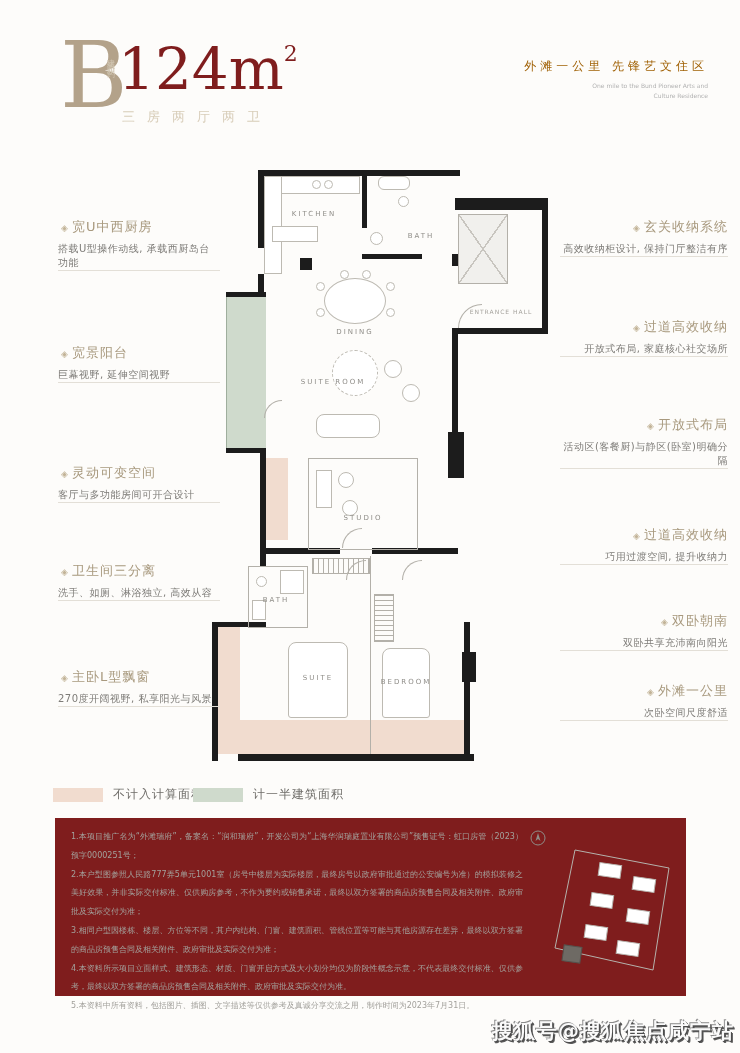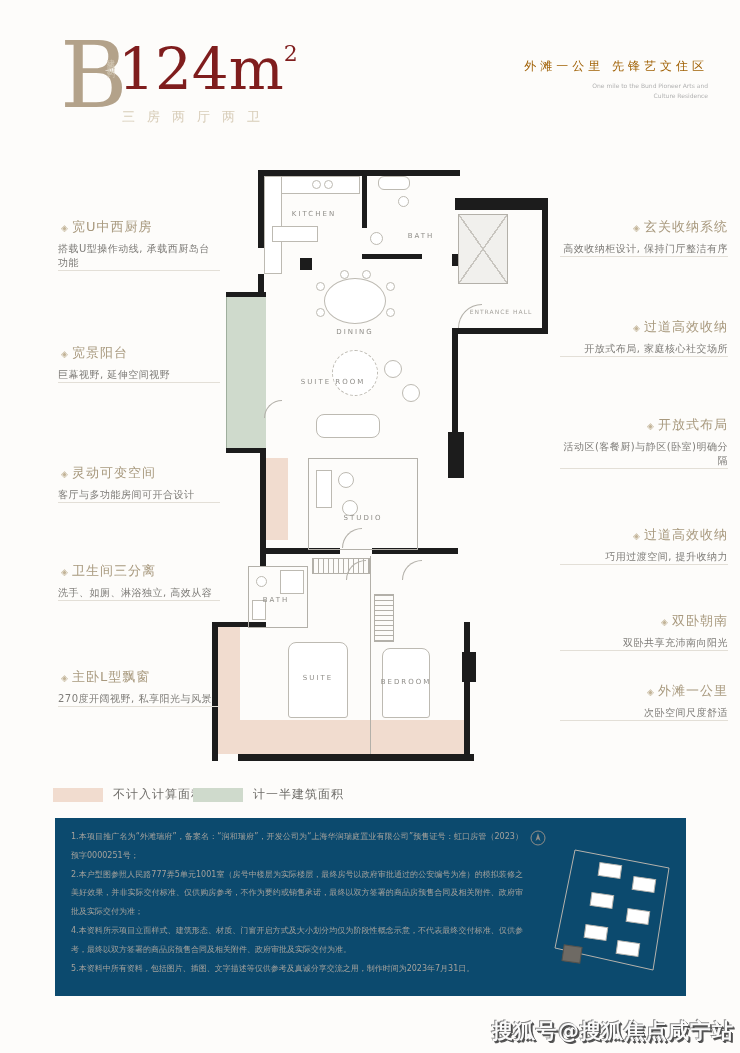--- a/index.html
+++ b/index.html
@@ -49,21 +49,21 @@
   .co.left { left:58px; }
   .co.right { left:560px; width:168px; text-align:right; }
 
   
   .legend-item { position:absolute; top:786px; display:flex; align-items:center; }
   .sw { width:50px; height:14px; display:inline-block; margin-right:10px; }
   .sw-pink { background:#f1dccf; } .sw-green { background:#cfdacc; }
   .legend-item span.lab { font-size:12px; color:#6f6d69; letter-spacing:1px; }
 
   
-  .disc { position:absolute; left:55px; top:818px; width:631px; height:178px; background:#0c4a6e; }
+  .disc { position:absolute; left:55px; top:818px; width:631px; height:178px; background:#7f1d1d; }
   .disc-text { position:absolute; left:16px; top:10px; width:452px; font-size:8px;
     color:#a3a19c; line-height:2.35; text-align:justify; }
   .compass { position:absolute; left:475px; top:12px; width:16px; height:16px; }
   .sitemap { position:absolute; left:492px; top:24px; }
 
   
   .wm { position:absolute; right:6px; bottom:8px; font-size:21px; font-weight:bold;
     letter-spacing:1px; color:#fafafa;
     text-shadow:1px 1px 0 #4a4a4a,2px 2px 0 #5a5a5a,-1px -1px 0 #8a8a8a; }
 </style>
@@ -215,20 +215,21 @@
 </div>
 <div class="legend-item" style="left:193px">
   <span class="sw sw-green"></span>
   <span class="lab">计一半建筑面积</span>
 </div>
 
 <div class="disc">
   <div class="disc-text">
     <div>1.本项目推广名为“外滩瑞府”，备案名：“润和瑞府”，开发公司为“上海华润瑞庭置业有限公司”预售证号：虹口房管（2023）预字0000251号；</div>
     <div>2.本户型图参照人民路777弄5单元1001室（房号中楼层为实际楼层，最终房号以政府审批通过的公安编号为准）的模拟装修之美好效果，并非实际交付标准、仅供购房参考，不作为要约或销售承诺，最终以双方签署的商品房预售合同及相关附件、政府审批及实际交付为准；</div>
+    <div>3.相同户型因楼栋、楼层、方位等不同，其户内结构、门窗、建筑面积、管线位置等可能与其他房源存在差异，最终以双方签署的商品房预售合同及相关附件、政府审批及实际交付为准；</div>
     <div>4.本资料所示项目立面样式、建筑形态、材质、门窗开启方式及大小划分均仅为阶段性概念示意，不代表最终交付标准、仅供参考，最终以双方签署的商品房预售合同及相关附件、政府审批及实际交付为准。</div>
     <div>5.本资料中所有资料，包括图片、插图、文字描述等仅供参考及真诚分享交流之用，制作时间为2023年7月31日。</div>
   </div>
   <svg class="compass" viewBox="0 0 16 16">
     <circle cx="8" cy="8" r="7" fill="none" stroke="#8f8d88" stroke-width="1"></circle>
     <path d="M8 3 L10.5 11 L8 9 L5.5 11 Z" fill="#8f8d88"></path>
   </svg>
   <svg class="sitemap" width="130" height="148" viewBox="0 0 130 148">
     <path d="M28 8 L122 26 L106 128 L8 106 Z" fill="none" stroke="#b5b2ac" stroke-width="1"></path>
     <rect x="52" y="22" width="22" height="13" fill="#fff" stroke="#b5b2ac" transform="rotate(8 63 28)"></rect>

